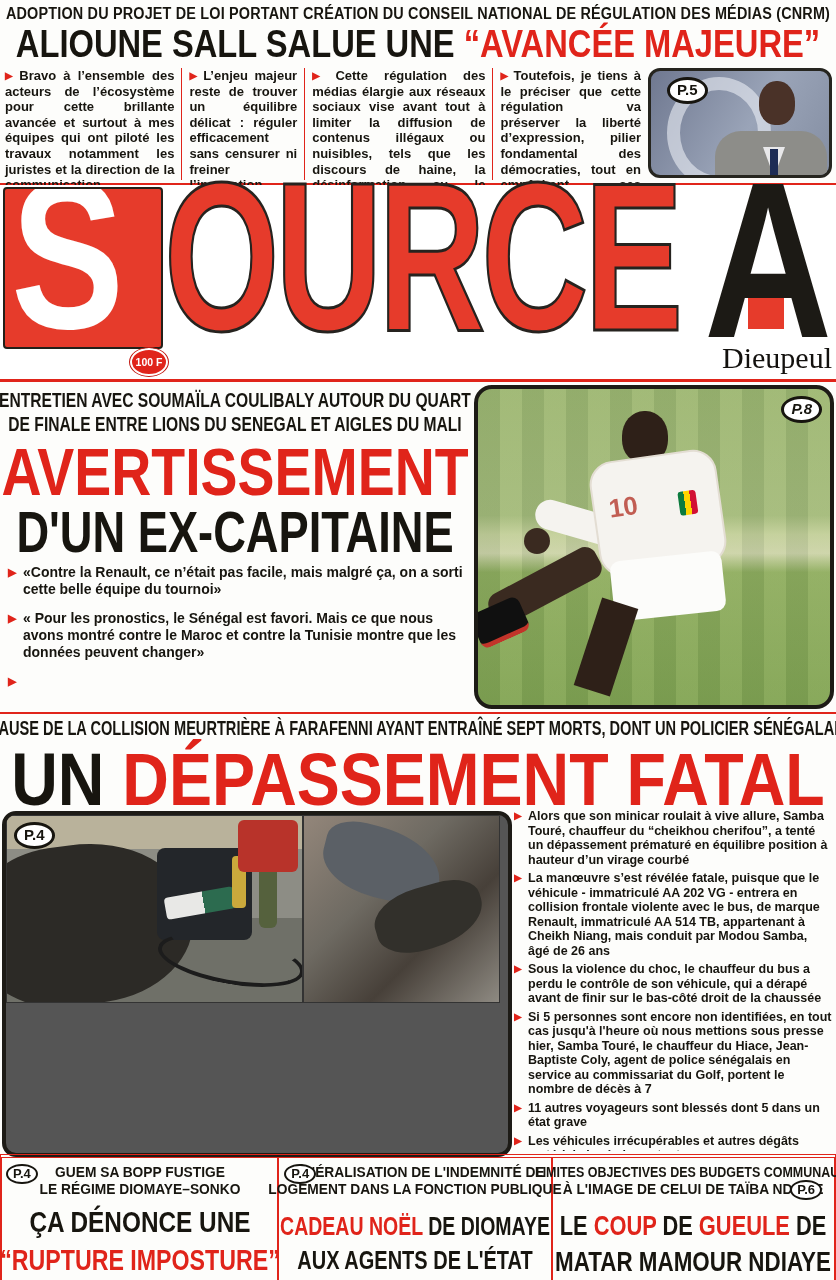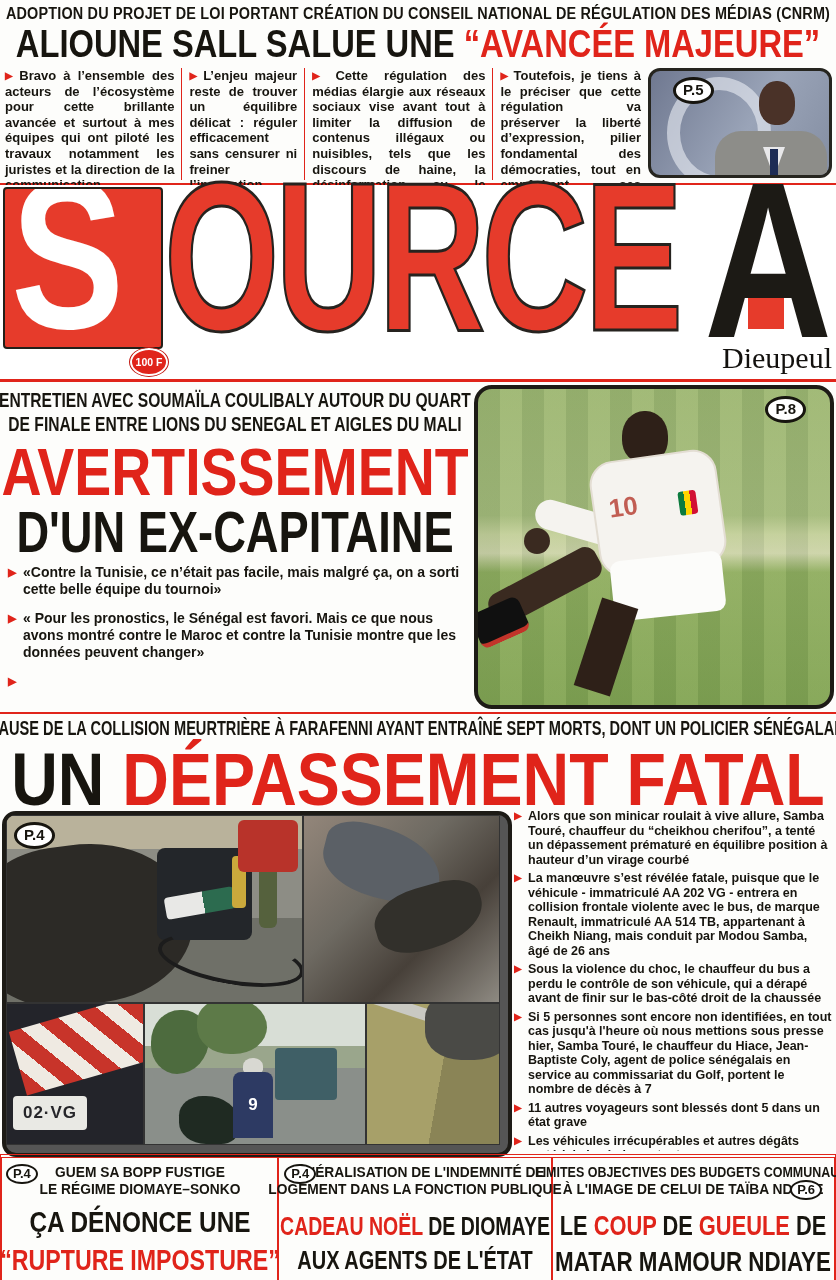--- a/index.html
+++ b/index.html
@@ -22,21 +22,21 @@
   .p5photo{position:relative;width:178px;height:104px;border:3px solid #26251f;border-radius:12px;overflow:hidden;
            background:linear-gradient(120deg,#6f7890,#9aa4b8 55%,#848ea2);flex:none;}
   .ring{position:absolute;right:58px;top:6px;width:78px;height:86px;border-radius:50%;border:13px solid rgba(235,238,245,.6);}
   .man-head{position:absolute;right:34px;top:10px;width:36px;height:44px;border-radius:48% 48% 44% 44%;background:#4a3228;}
   .man-suit{position:absolute;right:2px;bottom:-8px;width:112px;height:52px;border-radius:26px 26px 0 0;background:#8d8d89;}
   .man-shirt{position:absolute;right:44px;bottom:-2px;width:22px;height:30px;background:#e8e8ea;clip-path:polygon(0 0,100% 0,50% 100%);}
   .man-tie{position:absolute;right:51px;bottom:0;width:8px;height:26px;background:#1d2c55;}
 
   .pbadge{position:absolute;background:#fff;border:3px solid #17150f;border-radius:50%;
           padding:2px 7px;font-weight:bold;font-size:15px;line-height:1.1;color:#17150f;z-index:5;}
-  .p5b{left:22px;top:6px;}
+  .p5b{left:16px;top:6px;}
 
   
   .masthead{position:absolute;top:185px;left:0;width:836px;height:194px;background:#fff;border-bottom:3px solid #e0241a;}
   .sbox{position:absolute;left:3px;top:2px;width:156px;height:158px;background:#e63b2b;border:2px solid #242019;border-radius:4px;overflow:hidden;}
   .sletter{position:absolute;left:6px;top:-40px;font-size:212px;line-height:1;font-weight:bold;color:#fff;
            transform:scaleX(.8);transform-origin:left top;}
   .ource{position:absolute;left:164px;top:-34px;font-size:212px;line-height:1;font-weight:bold;color:#e63b2b;
          -webkit-text-stroke:3px #26231f;letter-spacing:-6px;transform:scaleX(.7);transform-origin:left top;white-space:nowrap;}
   .a-red{position:absolute;right:52px;top:96px;width:36px;height:48px;background:#e63b2b;}
   .aletter{position:absolute;right:4px;top:-36px;font-size:222px;line-height:1;font-weight:bold;color:#1c1a15;
@@ -68,21 +68,21 @@
   .fb-crest{position:absolute;right:22px;top:38px;width:18px;height:24px;border-radius:3px;
             background:linear-gradient(90deg,#0c7b3e 0 33%,#ffd500 33% 66%,#d21034 66% 100%);}
   .fb-num{position:absolute;left:14px;top:30px;font-size:26px;font-weight:bold;color:#b5382c;opacity:.8;}
   .fb-arm{position:absolute;left:16%;top:38%;width:96px;height:30px;background:#f5f3ef;border-radius:15px;transform:rotate(16deg);}
   .fb-hand{position:absolute;left:13%;top:44%;width:26px;height:26px;background:#3a2a20;border-radius:50%;}
   .fb-shorts{position:absolute;left:38%;top:53%;width:112px;height:60px;background:#fcfcfa;border-radius:10px;transform:rotate(-6deg);}
   .fb-leg{position:absolute;left:31%;top:67%;width:38px;height:92px;background:#2e2018;transform:rotate(18deg);}
   .fb-leg2{position:absolute;left:2%;top:57%;width:120px;height:34px;background:#3a2a20;border-radius:12px;transform:rotate(-28deg);}
   .fb-boot{position:absolute;left:-4px;top:68%;width:52px;height:32px;background:#101010;border-radius:8px;transform:rotate(-24deg);
            border-bottom:5px solid #c2342a;}
-  .p8b{right:24px;top:7px;}
+  .p8b{right:8px;top:7px;font-style:italic;}
 
   
   .accident{position:absolute;top:712px;left:0;width:836px;height:440px;border-top:2px solid #e0241a;}
   .ac-kicker{top:3px;font-size:20px;font-weight:bold;transform:translateX(-50%) scaleX(.73);}
   .ac-headline{top:22px;font-size:75px;font-weight:bold;transform:translateX(-50%) scaleX(.86);}
   .hl-red2{color:#e0241a;}
   .collage{position:absolute;left:2px;top:97px;width:502px;height:338px;border:4px solid #1d1b16;border-radius:14px;overflow:hidden;
            display:grid;grid-template-rows:188px 142px;background:#555;}
   .c-row1{display:grid;grid-template-columns:297px 197px;}
   .c-row2{display:grid;grid-template-columns:138px 222px 134px;}
@@ -176,21 +176,21 @@
     <div class="quotidien">Dieupeul</div>
   </section>
 
   <section class="football">
     <div class="fb-left">
       <div class="cs fb-k1">ENTRETIEN AVEC SOUMAÏLA COULIBALY AUTOUR DU QUART</div>
       <div class="cs fb-k2">DE FINALE ENTRE LIONS DU SENEGAL ET AIGLES DU MALI</div>
       <div class="cs fb-hred">AVERTISSEMENT</div>
       <div class="cs fb-hblack">D'UN EX-CAPITAINE</div>
       <div class="fb-quotes">
-        <div class="quote"><span class="arr">▶</span><span>«Contre la Tunisie, ce n’était pas facile, mais malgré ça, on a sorti cette belle équipe du tournoi»</span></div>
+        <div class="quote"><span class="arr">▶</span><span>«Contre la Renault, ce n’était pas facile, mais malgré ça, on a sorti cette belle équipe du tournoi»</span></div>
         <div class="quote"><span class="arr">▶</span><span>« Pour les pronostics, le Sénégal est favori. Mais ce que nous avons montré contre le Maroc et contre la Tunisie montre que les données peuvent changer»</span></div>
         <div class="quote"><span class="arr">▶</span></div>
       </div>
     </div>
     <div class="fb-photo">
       <div class="fb-head"></div>
       <div class="fb-arm"></div>
       <div class="fb-hand"></div>
       <div class="fb-torso">
         <span class="fb-num">10</span>
@@ -218,38 +218,20 @@
           <div class="fire1"></div>
           <div class="soldier"></div>
           <div class="redtruck"></div>
           <div class="hose"></div>
         </div>
         <div class="t t2">
           <div class="deb1"></div>
           <div class="deb2"></div>
         </div>
       </div>
-      <div class="c-row2">
-        <div class="t t3">
-          <div class="chevron"></div>
-          <div class="plate">02·VG</div>
-        </div>
-        <div class="t t4">
-          <div class="tree1"></div>
-          <div class="tree2"></div>
-          <div class="truck4"></div>
-          <div class="wreck4"></div>
-          <div class="cap9"></div>
-          <div class="person9">9</div>
-        </div>
-        <div class="t t5">
-          <div class="rail5"></div>
-          <div class="wreck5"></div>
-        </div>
-      </div>
       <span class="pbadge p4b">P.4</span>
     </div>
 
     <div class="ac-bullets">
       <div class="bullet"><span class="arr">▶</span><span>Alors que son minicar roulait à vive allure, Samba Touré, chauffeur du “cheikhou cherifou”, a tenté un dépassement prématuré en équilibre position à hauteur d’un virage courbé</span></div>
       <div class="bullet"><span class="arr">▶</span><span>La manœuvre s’est révélée fatale, puisque que le véhicule - immatriculé AA 202 VG - entrera en collision frontale violente avec le bus, de marque Renault, immatriculé AA 514 TB, appartenant à Cheikh Niang, mais conduit par Modou Samba, âgé de 26 ans</span></div>
       <div class="bullet"><span class="arr">▶</span><span>Sous la violence du choc, le chauffeur du bus a perdu le contrôle de son véhicule, qui a dérapé avant de finir sur le bas-côté droit de la chaussée</span></div>
       <div class="bullet"><span class="arr">▶</span><span>Si 5 personnes sont encore non identifiées, en tout cas jusqu'à l'heure où nous mettions sous presse hier, Samba Touré, le chauffeur du Hiace, Jean-Baptiste Coly, agent de police sénégalais en service au commissariat du Golf, portent le nombre de décès à 7</span></div>
       <div class="bullet"><span class="arr">▶</span><span>11 autres voyageurs sont blessés dont 5 dans un état grave</span></div>
       <div class="bullet"><span class="arr">▶</span><span>Les véhicules irrécupérables et autres dégâts matériels jugés importants</span></div>

